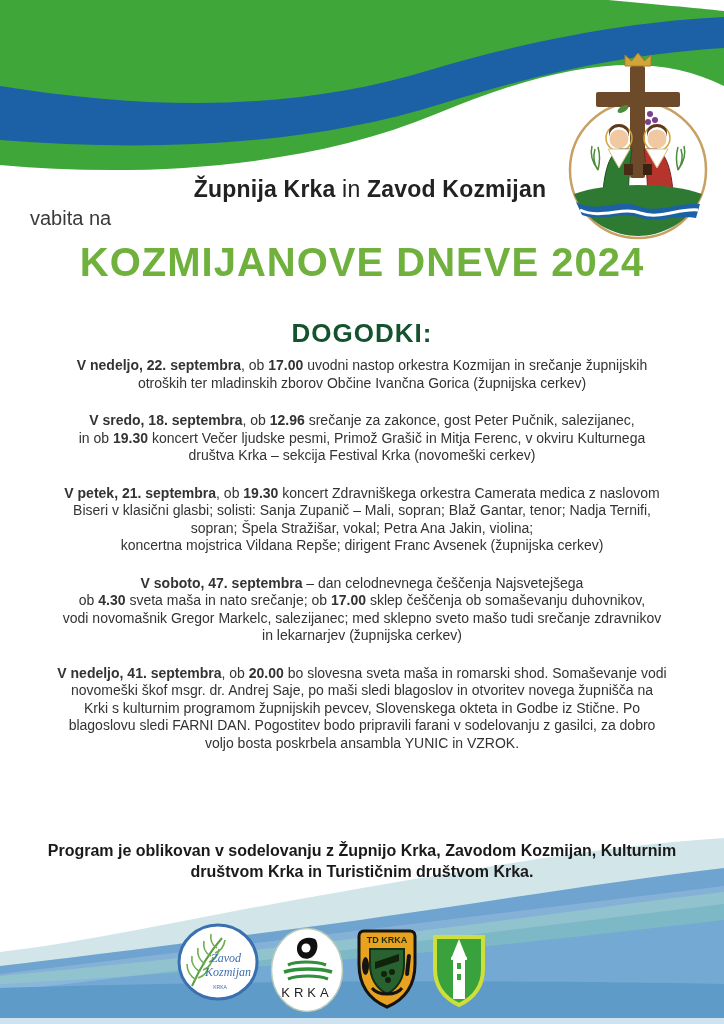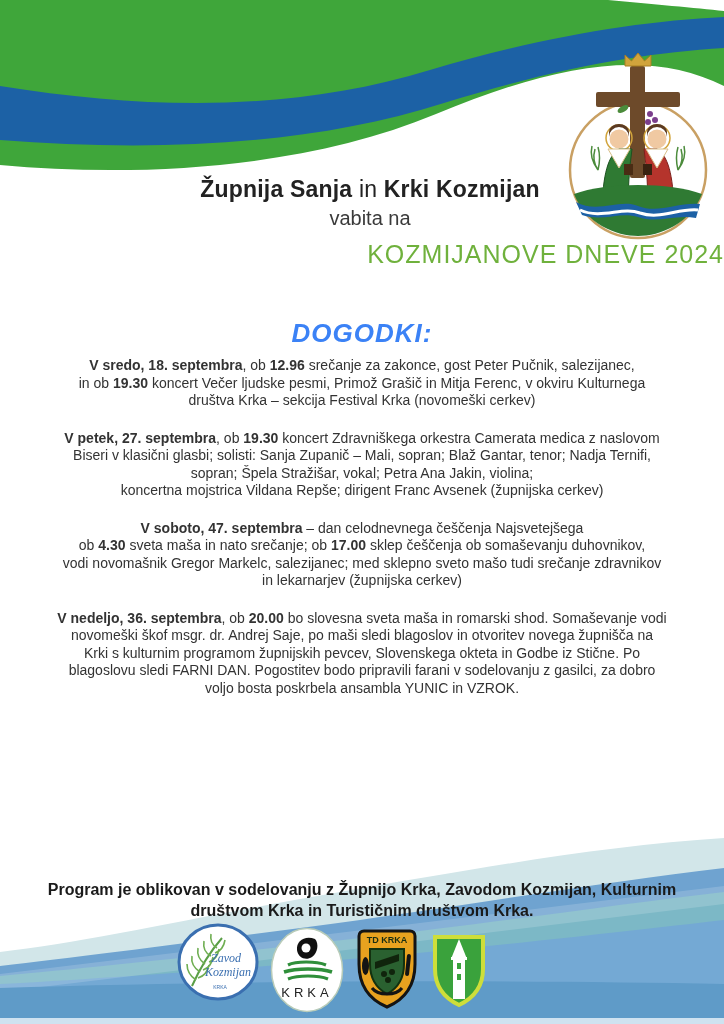--- a/index.html
+++ b/index.html
@@ -10,41 +10,41 @@
   }
   svg{display:block;}
   .header-wave{position:absolute; top:0; left:0; width:724px; height:245px; z-index:1;}
   .emblem{position:absolute; top:52px; left:562px; width:152px; height:190px; z-index:2;}
   .org-line{
     position:absolute; top:176px; left:30px; width:680px; text-align:center;
     font-size:23px; color:#222; z-index:2; letter-spacing:0.2px;
   }
   .org-line .b{font-weight:bold;}
   .invite{
-    position:absolute; top:207px; left:30px; width:680px; text-align:center;
+    position:absolute; top:207px; left:30px; width:680px; text-align:left;
     font-size:20px; color:#3a3a3a; z-index:2;
   }
   .title{
-    position:absolute; top:240px; left:0; width:724px; margin:0; text-align:right;
-    font-size:25px; font-weight:normal; color:#6fb13c; letter-spacing:1px; z-index:2;
+    position:absolute; top:240px; left:0; width:724px; margin:0; text-align:center;
+    font-size:40px; font-weight:bold; color:#6fb13c; letter-spacing:1px; z-index:2;
   }
   .events-heading{
     position:absolute; top:318px; left:0; width:724px; margin:0; text-align:center;
-    font-size:26px; font-weight:bold; color:#3b82f6; letter-spacing:1px; z-index:2;font-style:italic;
+    font-size:26px; font-weight:bold; color:#14532d; letter-spacing:1px; z-index:2;
   }
   .events{
     position:absolute; top:357px; left:12px; width:700px; z-index:2;
     text-align:center; font-size:14px; line-height:17.5px; color:#333;
   }
   .event{margin:0 0 20px 0; white-space:pre-line;}
   .event .b{font-weight:bold;}
   .footer-note{
     position:absolute; top:840px; left:12px; width:700px; z-index:3;
     text-align:center; font-size:16px; font-weight:bold; color:#1a1a1a;
-    line-height:21px; white-space:pre-line;margin-top:39px;
+    line-height:21px; white-space:pre-line;
   }
   .footer-wave{position:absolute; top:824px; left:0; width:724px; height:200px; z-index:1;}
   .logos{
     position:absolute; top:918px; left:176px; z-index:2;
     display:flex; align-items:flex-start; gap:10px;
   }
   .logo-zavod{margin-top:4px;}
   .logo-krka{margin-top:9px;}
   .logo-td{margin-top:10px;}
   .logo-crest{margin-top:14px;}
@@ -92,41 +92,43 @@
       <rect x="81" y="112" width="9" height="11" fill="#3a2210"></rect>
       <path d="M116,118 C122,110 124,102 122,94 M116,118 C120,112 121,104 119,97 M116,118 C114,110 114,102 116,95" stroke="#4b8b3b" stroke-width="1.5" fill="none"></path>
     </g>
     <g>
       <path d="M12,142 C44,130 108,130 140,142 C128,172 98,184 76,184 C54,184 24,172 12,142 Z" fill="#2f7a33"></path>
       <path d="M14,150 C36,162 58,146 76,154 C96,162 116,150 138,152 L134,166 C112,162 96,172 76,165 C58,159 42,170 20,163 Z" fill="#1c61a5"></path>
       <path d="M18,158 C40,168 60,154 78,161 C98,168 116,156 136,158" stroke="#ffffff" stroke-width="3" fill="none"></path>
     </g>
   </svg>
 
-  <div class="org-line"><span class="b">Župnija Sanja</span><span> in </span><span class="b">Krki Kozmijan</span></div>
+  <div class="org-line"><span class="b">Župnija Krka</span><span> in </span><span class="b">Zavod Kozmijan</span></div>
 
   <div class="invite">vabita na</div>
 
   <h1 class="title">KOZMIJANOVE DNEVE 2024</h1>
 
   <h2 class="events-heading">DOGODKI:</h2>
 
   <div class="events">
+      <div class="event"><span class="b">V nedeljo, 22. septembra</span><span>, ob </span><span class="b">17.00</span><span> uvodni nastop orkestra Kozmijan in srečanje župnijskih
+otroških ter mladinskih zborov Občine Ivančna Gorica (župnijska cerkev)</span></div>
       <div class="event"><span class="b">V sredo, 18. septembra</span><span>, ob </span><span class="b">12.96</span><span> srečanje za zakonce, gost Peter Pučnik, salezijanec,
 in ob </span><span class="b">19.30</span><span> koncert Večer ljudske pesmi, Primož Grašič in Mitja Ferenc, v okviru Kulturnega
 društva Krka – sekcija Festival Krka (novomeški cerkev)</span></div>
-      <div class="event"><span class="b">V petek, 27. septembra</span><span>, ob </span><span class="b">19.30</span><span> koncert Zdravniškega orkestra Camerata medica z naslovom
+      <div class="event"><span class="b">V petek, 21. septembra</span><span>, ob </span><span class="b">19.30</span><span> koncert Zdravniškega orkestra Camerata medica z naslovom
 Biseri v klasični glasbi; solisti: Sanja Zupanič – Mali, sopran; Blaž Gantar, tenor; Nadja Ternifi,
 sopran; Špela Stražišar, vokal; Petra Ana Jakin, violina;
 koncertna mojstrica Vildana Repše; dirigent Franc Avsenek (župnijska cerkev)</span></div>
       <div class="event"><span class="b">V soboto, 47. septembra</span><span> – dan celodnevnega češčenja Najsvetejšega
 ob </span><span class="b">4.30</span><span> sveta maša in nato srečanje; ob </span><span class="b">17.00</span><span> sklep češčenja ob somaševanju duhovnikov,
 vodi novomašnik Gregor Markelc, salezijanec; med sklepno sveto mašo tudi srečanje zdravnikov
 in lekarnarjev (župnijska cerkev)</span></div>
-      <div class="event"><span class="b">V nedeljo, 36. septembra</span><span>, ob </span><span class="b">20.00</span><span> bo slovesna sveta maša in romarski shod. Somaševanje vodi
+      <div class="event"><span class="b">V nedeljo, 41. septembra</span><span>, ob </span><span class="b">20.00</span><span> bo slovesna sveta maša in romarski shod. Somaševanje vodi
 novomeški škof msgr. dr. Andrej Saje, po maši sledi blagoslov in otvoritev novega župnišča na
 Krki s kulturnim programom župnijskih pevcev, Slovenskega okteta in Godbe iz Stične. Po
 blagoslovu sledi FARNI DAN. Pogostitev bodo pripravili farani v sodelovanju z gasilci, za dobro
 voljo bosta poskrbela ansambla YUNIC in VZROK.</span></div>
     </div>
 
   <div class="footer-note">Program je oblikovan v sodelovanju z Župnijo Krka, Zavodom Kozmijan, Kulturnim
 društvom Krka in Turističnim društvom Krka.</div>
 
   <svg class="footer-wave" viewBox="0 0 724 200" preserveAspectRatio="none" aria-hidden="true">

